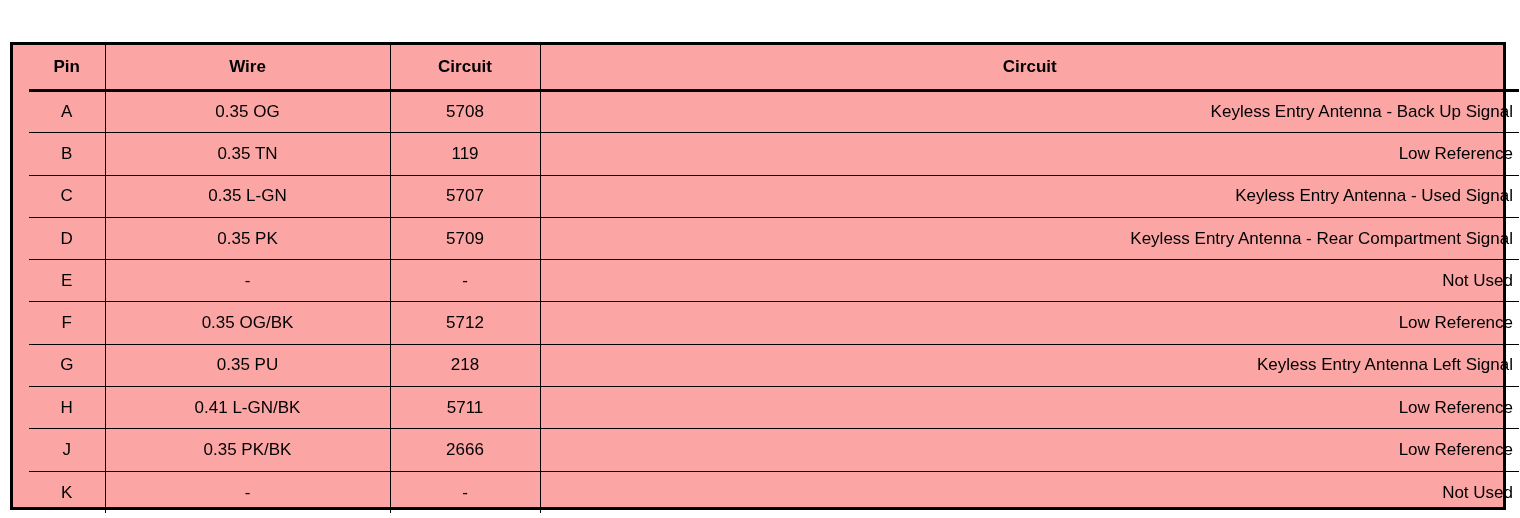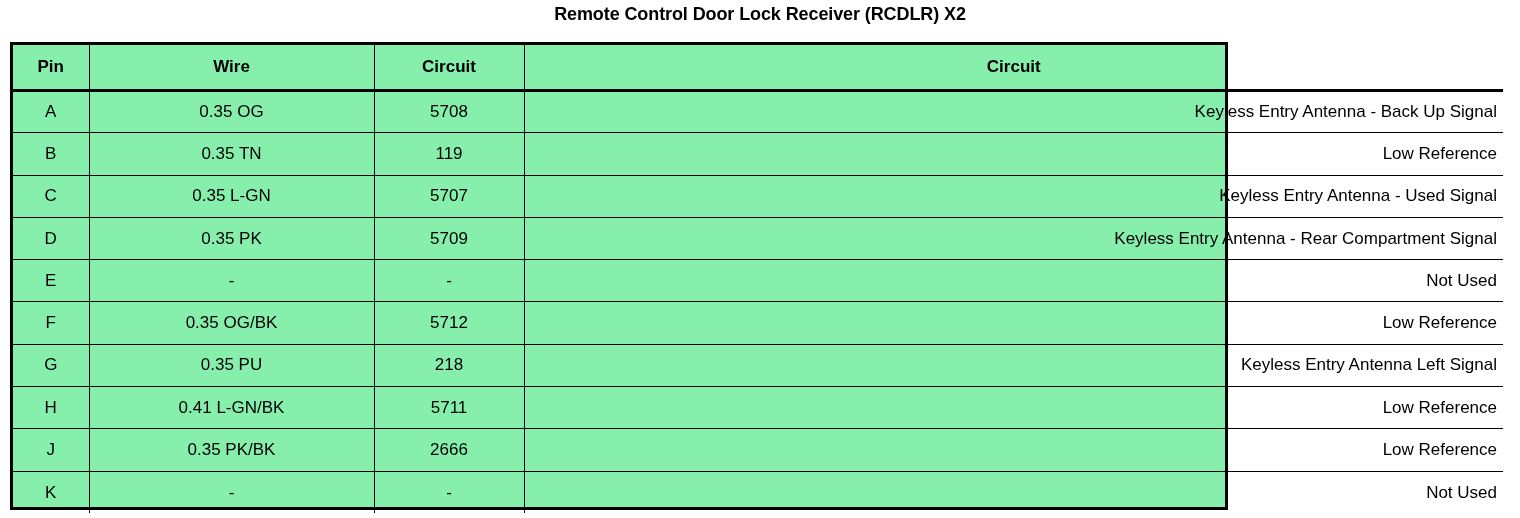--- a/index.html
+++ b/index.html
@@ -35,25 +35,26 @@
     letter-spacing: -0.1px;
     line-height: 22px;
     white-space: nowrap;
   }
 
   
   .table-wrap {
     position: absolute;
     left: 10px;
     top: 42px;
-    width: 1218px;
+    width: 1496px;
     height: 468px;
     box-sizing: border-box;
     border: 3px solid #000000;
-    background: #86efac;
+    background: #fca5a5;
+    padding-left: 16px;
   }
 
   table.conn {
     border-collapse: collapse;
     table-layout: fixed;
     width: 1490px;
     height: 462px;
   }
 
   table.conn col.c-pin      { width: 76px;  }
@@ -97,21 +98,20 @@
     padding-left: 9px;
   }
 
   td.dash { text-align: center; }
 </style>
 </head>
 <body>
 
 <div class="page">
 
-  <div class="title">Remote Control Door Lock Receiver (RCDLR) X2</div>
 
   <div class="table-wrap">
     <table class="conn">
       <colgroup>
         <col class="c-pin">
         <col class="c-wire">
         <col class="c-circuit">
         <col class="c-function">
       </colgroup>
       <thead>

